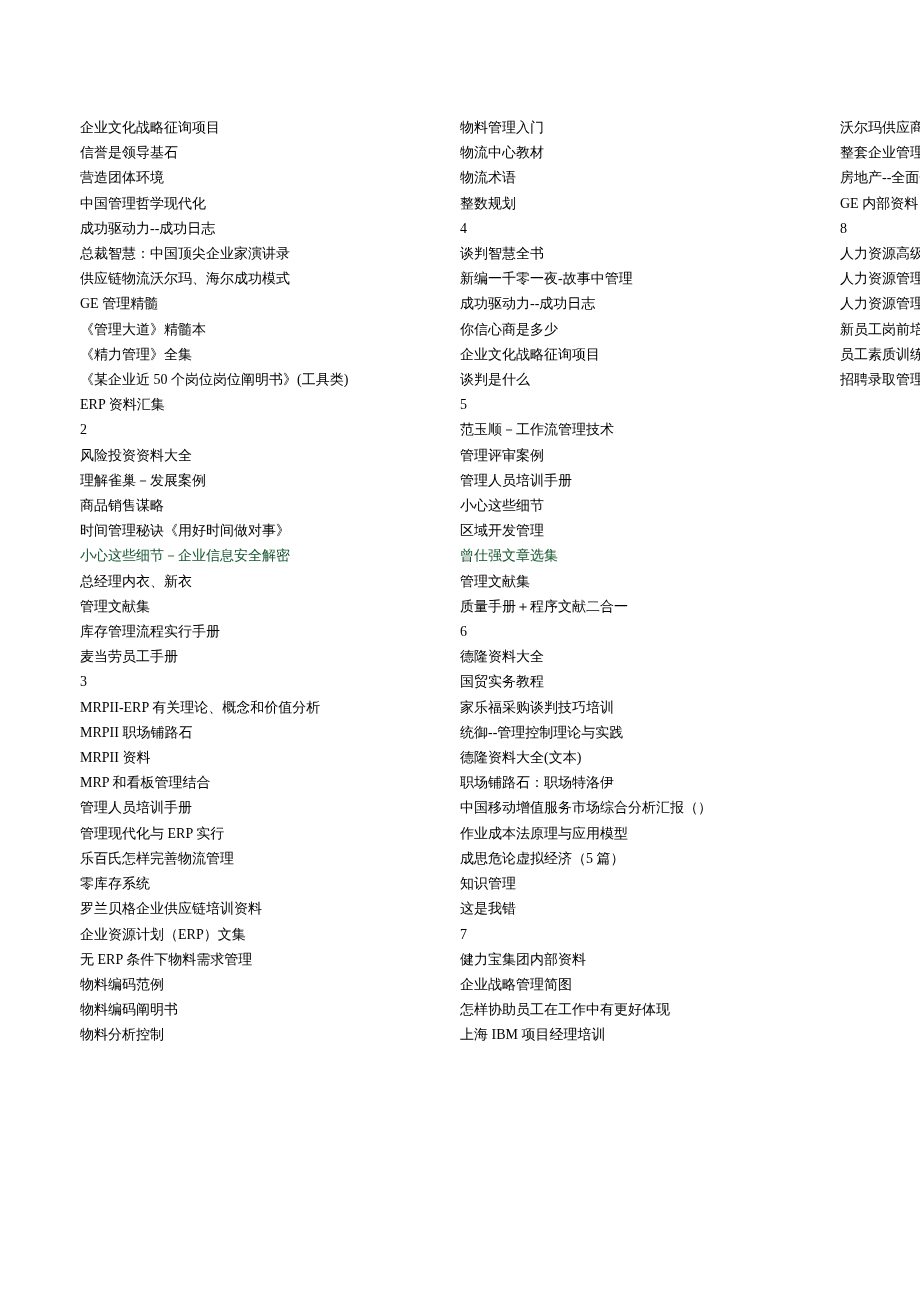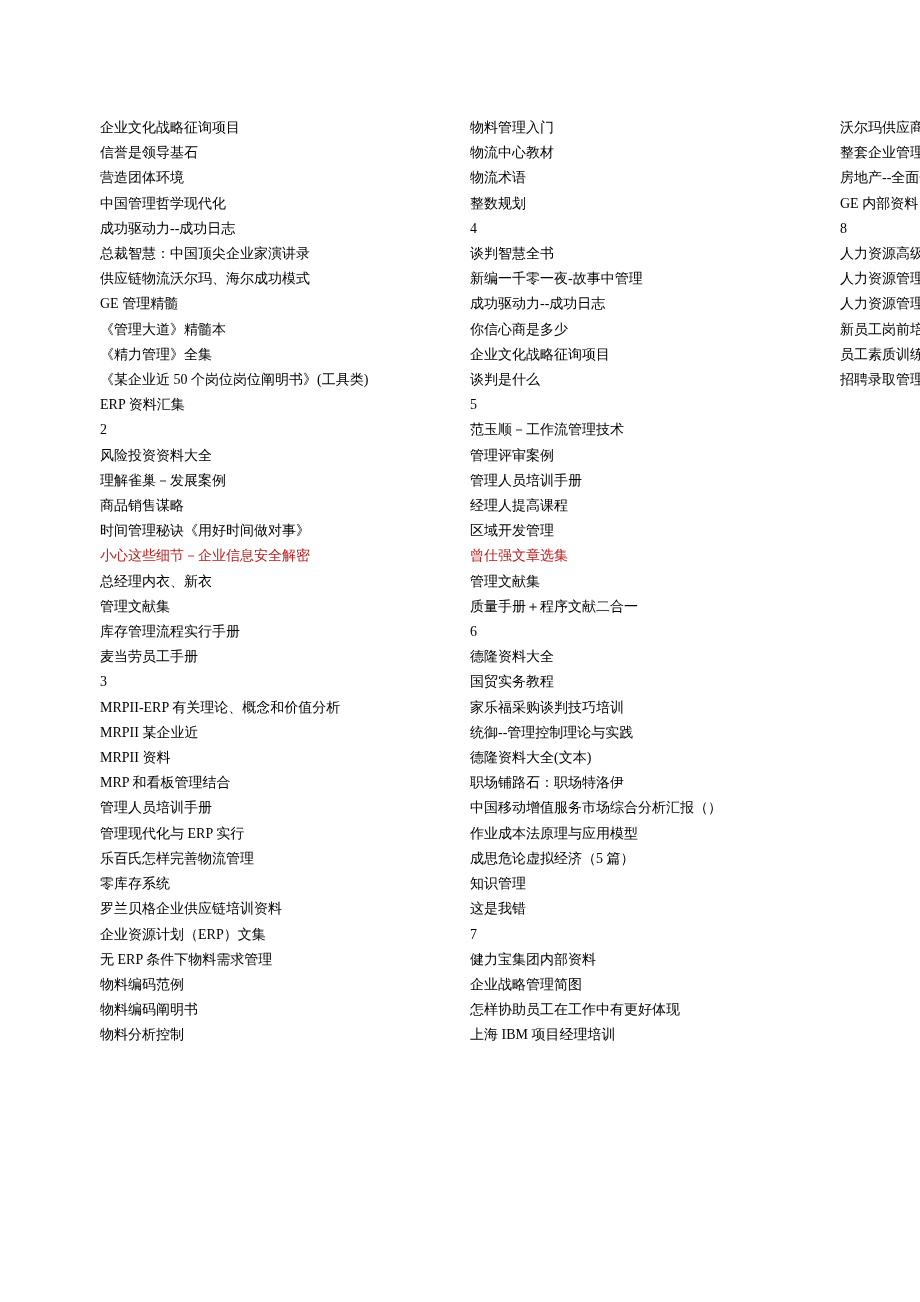--- a/index.html
+++ b/index.html
@@ -5,35 +5,35 @@
   body {
     margin: 0;
     padding: 0;
     background: #fff;
     font-family: "SimSun", "宋体", serif;
     font-size: 14px;
     color: #000;
     width: 920px;
   }
   .page {
-    padding: 115px 120px 60px 100px;
+    padding: 115px 120px 60px 80px;
     column-count: 2;
     column-gap: 40px;
     column-fill: auto;
     height: 1122px;
     box-sizing: border-box;
   }
   .line {
     line-height: 25.2px;
     break-inside: avoid;
     white-space: nowrap;
     overflow: hidden;
   }
   .link {
-    color: #b91c1c;
+    color: #14532d;
   }
 </style>
 </head>
 <body>
 
 <div class="page" id="page">
     <div class="line">企业文化战略征询项目</div>
     <div class="line">信誉是领导基石</div>
     <div class="line">营造团体环境</div>
     <div class="line">中国管理哲学现代化</div>
@@ -50,21 +50,21 @@
     <div class="line">理解雀巢－发展案例</div>
     <div class="line">商品销售谋略</div>
     <div class="line">时间管理秘诀《用好时间做对事》</div>
     <div class="line link">小心这些细节－企业信息安全解密</div>
     <div class="line">总经理内衣、新衣</div>
     <div class="line">管理文献集</div>
     <div class="line">库存管理流程实行手册</div>
     <div class="line">麦当劳员工手册</div>
     <div class="line">3</div>
     <div class="line">MRPII-ERP 有关理论、概念和价值分析</div>
-    <div class="line">MRPII 某企业近</div>
+    <div class="line">MRPII 职场铺路石</div>
     <div class="line">MRPII 资料</div>
     <div class="line">MRP 和看板管理结合</div>
     <div class="line">管理人员培训手册</div>
     <div class="line">管理现代化与 ERP 实行</div>
     <div class="line">乐百氏怎样完善物流管理</div>
     <div class="line">零库存系统</div>
     <div class="line">罗兰贝格企业供应链培训资料</div>
     <div class="line">企业资源计划（ERP）文集</div>
     <div class="line">无 ERP 条件下物料需求管理</div>
     <div class="line">物料编码范例</div>
@@ -78,21 +78,21 @@
     <div class="line">谈判智慧全书</div>
     <div class="line">新编一千零一夜-故事中管理</div>
     <div class="line">成功驱动力--成功日志</div>
     <div class="line">你信心商是多少</div>
     <div class="line">企业文化战略征询项目</div>
     <div class="line">谈判是什么</div>
     <div class="line">5</div>
     <div class="line">范玉顺－工作流管理技术</div>
     <div class="line">管理评审案例</div>
     <div class="line">管理人员培训手册</div>
-    <div class="line">经理人提高课程</div>
+    <div class="line">小心这些细节</div>
     <div class="line">区域开发管理</div>
     <div class="line link">曾仕强文章选集</div>
     <div class="line">管理文献集</div>
     <div class="line">质量手册＋程序文献二合一</div>
     <div class="line">6</div>
     <div class="line">德隆资料大全</div>
     <div class="line">国贸实务教程</div>
     <div class="line">家乐福采购谈判技巧培训</div>
     <div class="line">统御--管理控制理论与实践</div>
     <div class="line">德隆资料大全(文本)</div>

